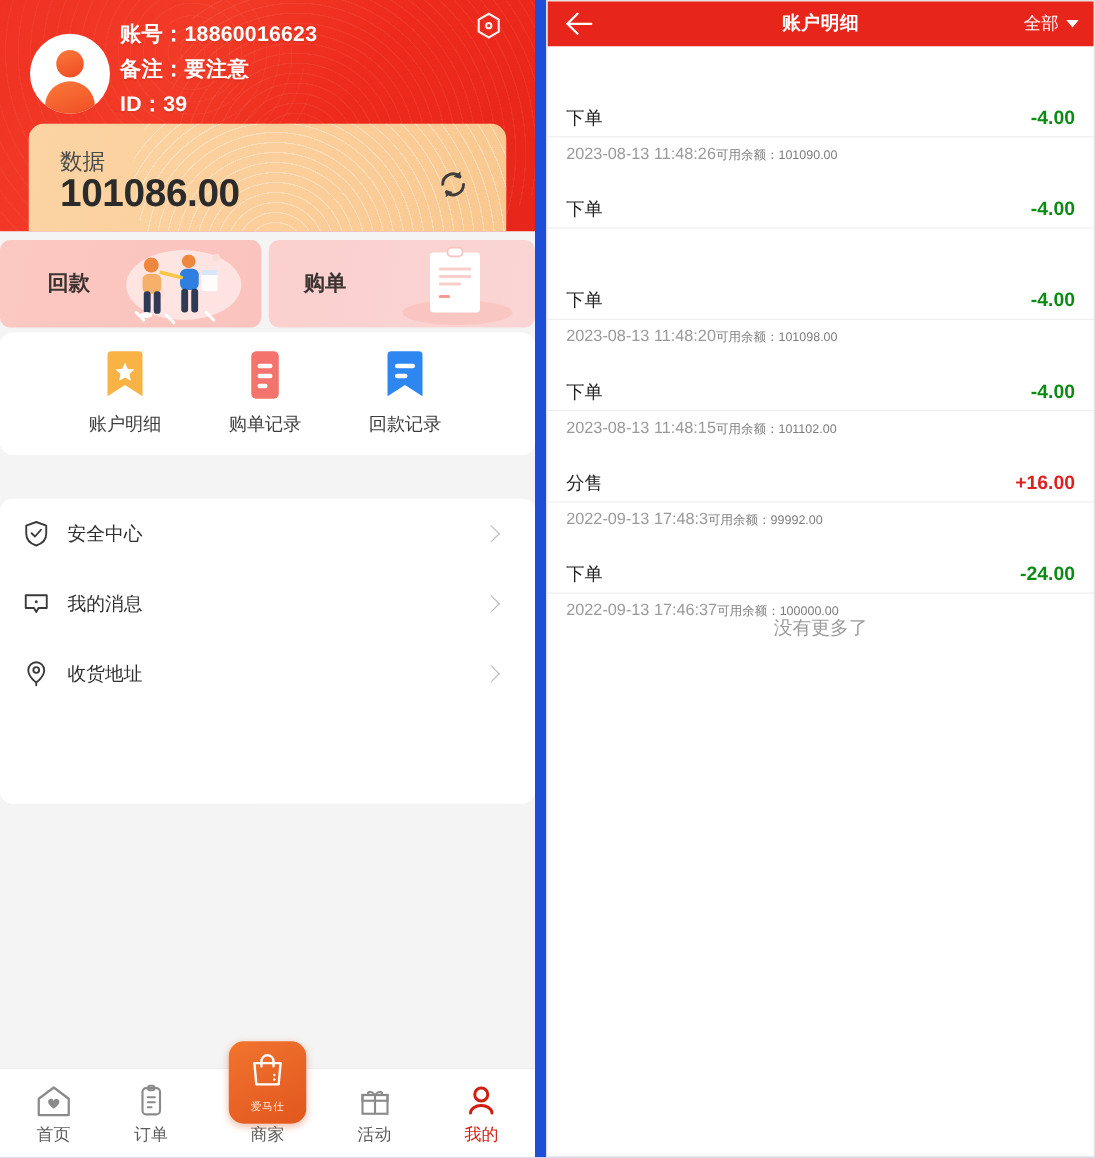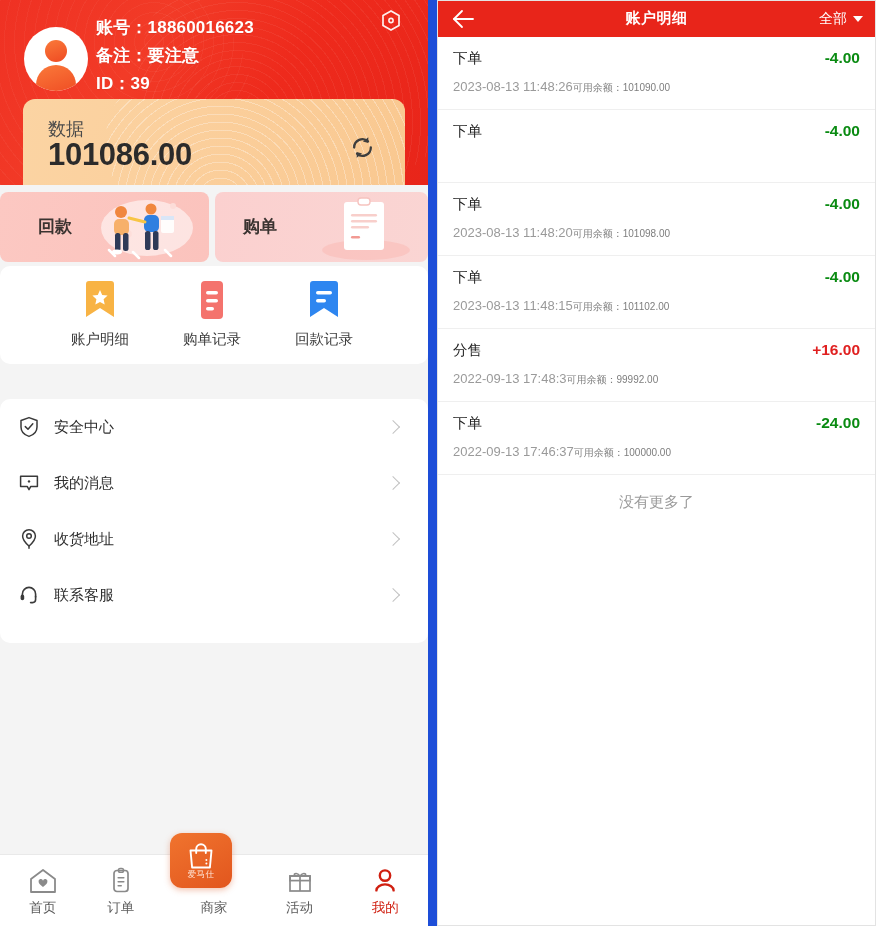--- a/index.html
+++ b/index.html
@@ -125,21 +125,21 @@
     position:absolute;left:0;bottom:0;width:428px;height:71px;
     background:#ffffff;border-top:1px solid #e9e9e9;
   }
   .tab{
     position:absolute;top:0;width:85.6px;height:71px;text-align:center;
   }
   .tab .t-icon{height:32px;margin-top:10px;display:flex;align-items:center;justify-content:center;}
   .tab .t-label{font-size:13.5px;color:#5c5c5c;margin-top:2px;}
   .tab.active .t-label{color:#d01f10;}
   .tab-center-badge{
-    position:absolute;left:170px;top:-22px;width:62px;height:55px;border-radius:12px;
+    position:absolute;left:183px;top:-22px;width:62px;height:66px;border-radius:12px;
     background:linear-gradient(150deg,#f0742e 0%,#e2561e 100%);
     box-shadow:0 2px 6px rgba(218,82,28,.35);
   }
   .tab-center-badge .bag{position:absolute;left:16px;top:8px;width:30px;height:30px;}
   .tab-center-badge .brand{
     position:absolute;left:0;right:0;bottom:7px;text-align:center;
     font-size:8.5px;color:#ffe8dc;letter-spacing:.5px;
   }
 
   
@@ -163,21 +163,21 @@
   }
   .caret-dn{
     width:0;height:0;border-left:5px solid transparent;border-right:5px solid transparent;
     border-top:6px solid #ffffff;
   }
   .txn-list{position:relative;}
   .txn{
     position:relative;height:73px;box-sizing:border-box;padding:12px 15px 0 15px;
     border-bottom:1px solid #efefef;
   }
-  .txn .r1{display:flex;justify-content:space-between;align-items:baseline;}
+  .txn .r1{display:flex;justify-content:space-between;align-items:baseline;margin-top:36px;}
   .txn .t-type{font-size:14.5px;color:#232323;}
   .txn .t-amt{font-size:15.5px;font-weight:bold;}
   .txn .t-amt.neg{color:#0a8b12;}
   .txn .t-amt.pos{color:#e02020;}
   .txn .r2{display:flex;justify-content:flex-start;align-items:baseline;margin-top:11px;}
   .txn .t-time{font-size:13px;color:#9a9a9a;}
   .txn .t-bal{font-size:10px;color:#7d7d7d;}
   .list-end{
     text-align:center;font-size:15px;color:#9a9a9a;padding:18px 0 0 0;
   }
@@ -328,31 +328,20 @@
           <svg viewBox="0 0 22 22" width="22" height="22">
             <path d="M11 1.8 c-3.6 0-6.4 2.8-6.4 6.3 0 4 4.6 8.4 6 9.6 .2 .2 .6 .2 .8 0 1.4-1.2 6-5.6 6-9.6 0-3.5-2.8-6.3-6.4-6.3z" fill="none" stroke="#3a3a3a" stroke-width="1.5"></path>
             <circle cx="11" cy="8" r="2.3" fill="none" stroke="#3a3a3a" stroke-width="1.5"></circle>
             <path d="M11 17.6 v2.6" stroke="#3a3a3a" stroke-width="1.5" stroke-linecap="round"></path>
           </svg>
         </div>
         <div class="m-label">收货地址</div>
         <div class="m-chev"></div>
       </div>
 
-      <div class="menu-row">
-        <div class="m-ico">
-          <svg viewBox="0 0 22 22" width="22" height="22">
-            <path d="M4.4 13 V10 a6.6 6.6 0 0 1 13.2 0 v3" fill="none" stroke="#3a3a3a" stroke-width="1.6" stroke-linecap="round"></path>
-            <path d="M17.6 12.4 v3.2 a3 3 0 0 1 -3 3 h-2" fill="none" stroke="#3a3a3a" stroke-width="1.6" stroke-linecap="round"></path>
-            <rect x="2.6" y="10.6" width="3.6" height="5.6" rx="1.8" fill="#3a3a3a"></rect>
-          </svg>
-        </div>
-        <div class="m-label">联系客服</div>
-        <div class="m-chev"></div>
-      </div>
 
     </div>
 
     <div class="tabbar">
       <div class="tab" style="left:0;">
         <div class="t-icon">
           <svg viewBox="0 0 30 28" width="30" height="28">
             <path d="M15 3 L27 12 v13 H3 V12 Z" fill="none" stroke="#8a8a8a" stroke-width="1.8" stroke-linejoin="round"></path>
             <path d="M15 20 c-2.6-2.2-4.4-3.4-4.4-5.2 a2.2 2.2 0 0 1 4.4-1 a2.2 2.2 0 0 1 4.4 1 c0 1.8-1.8 3-4.4 5.2z" fill="#8a8a8a"></path>
           </svg>

